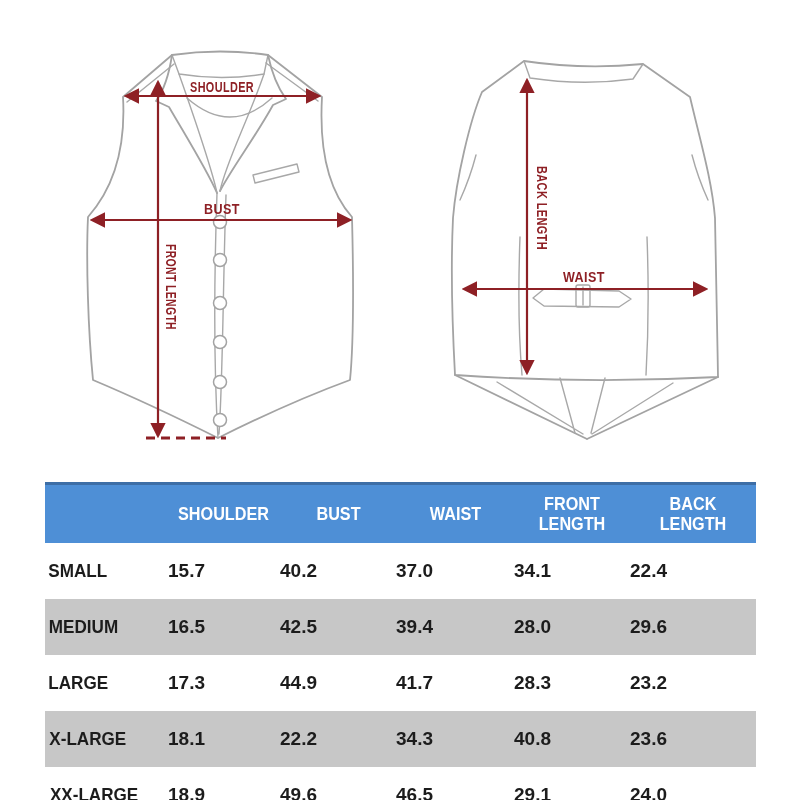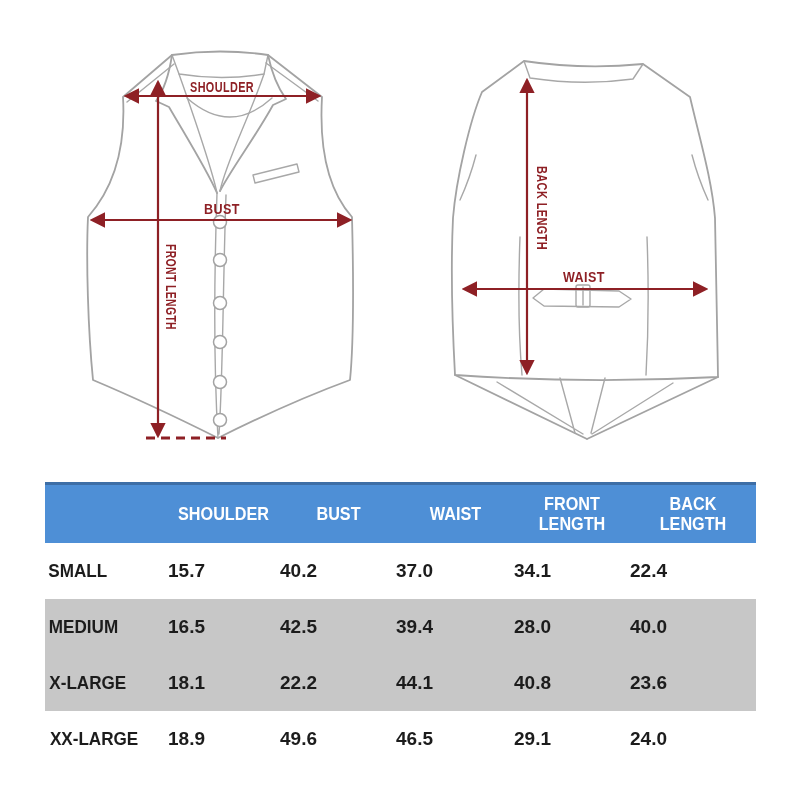--- a/index.html
+++ b/index.html
@@ -172,27 +172,35 @@
         <td><span>37.0</span></td>
         <td><span>34.1</span></td>
         <td><span>22.4</span></td>
       </tr>
       <tr class="alt">
         <td><span class="cond">MEDIUM</span></td>
         <td><span>16.5</span></td>
         <td><span>42.5</span></td>
         <td><span>39.4</span></td>
         <td><span>28.0</span></td>
-        <td><span>40.0</span></td>
+        <td><span>29.6</span></td>
+      </tr>
+      <tr>
+        <td><span class="cond">LARGE</span></td>
+        <td><span>17.3</span></td>
+        <td><span>44.9</span></td>
+        <td><span>41.7</span></td>
+        <td><span>28.3</span></td>
+        <td><span>23.2</span></td>
       </tr>
       <tr class="alt">
         <td><span class="cond">X-LARGE</span></td>
         <td><span>18.1</span></td>
         <td><span>22.2</span></td>
-        <td><span>44.1</span></td>
+        <td><span>34.3</span></td>
         <td><span>40.8</span></td>
         <td><span>23.6</span></td>
       </tr>
       <tr>
         <td><span class="cond">XX-LARGE</span></td>
         <td><span>18.9</span></td>
         <td><span>49.6</span></td>
         <td><span>46.5</span></td>
         <td><span>29.1</span></td>
         <td><span>24.0</span></td>

